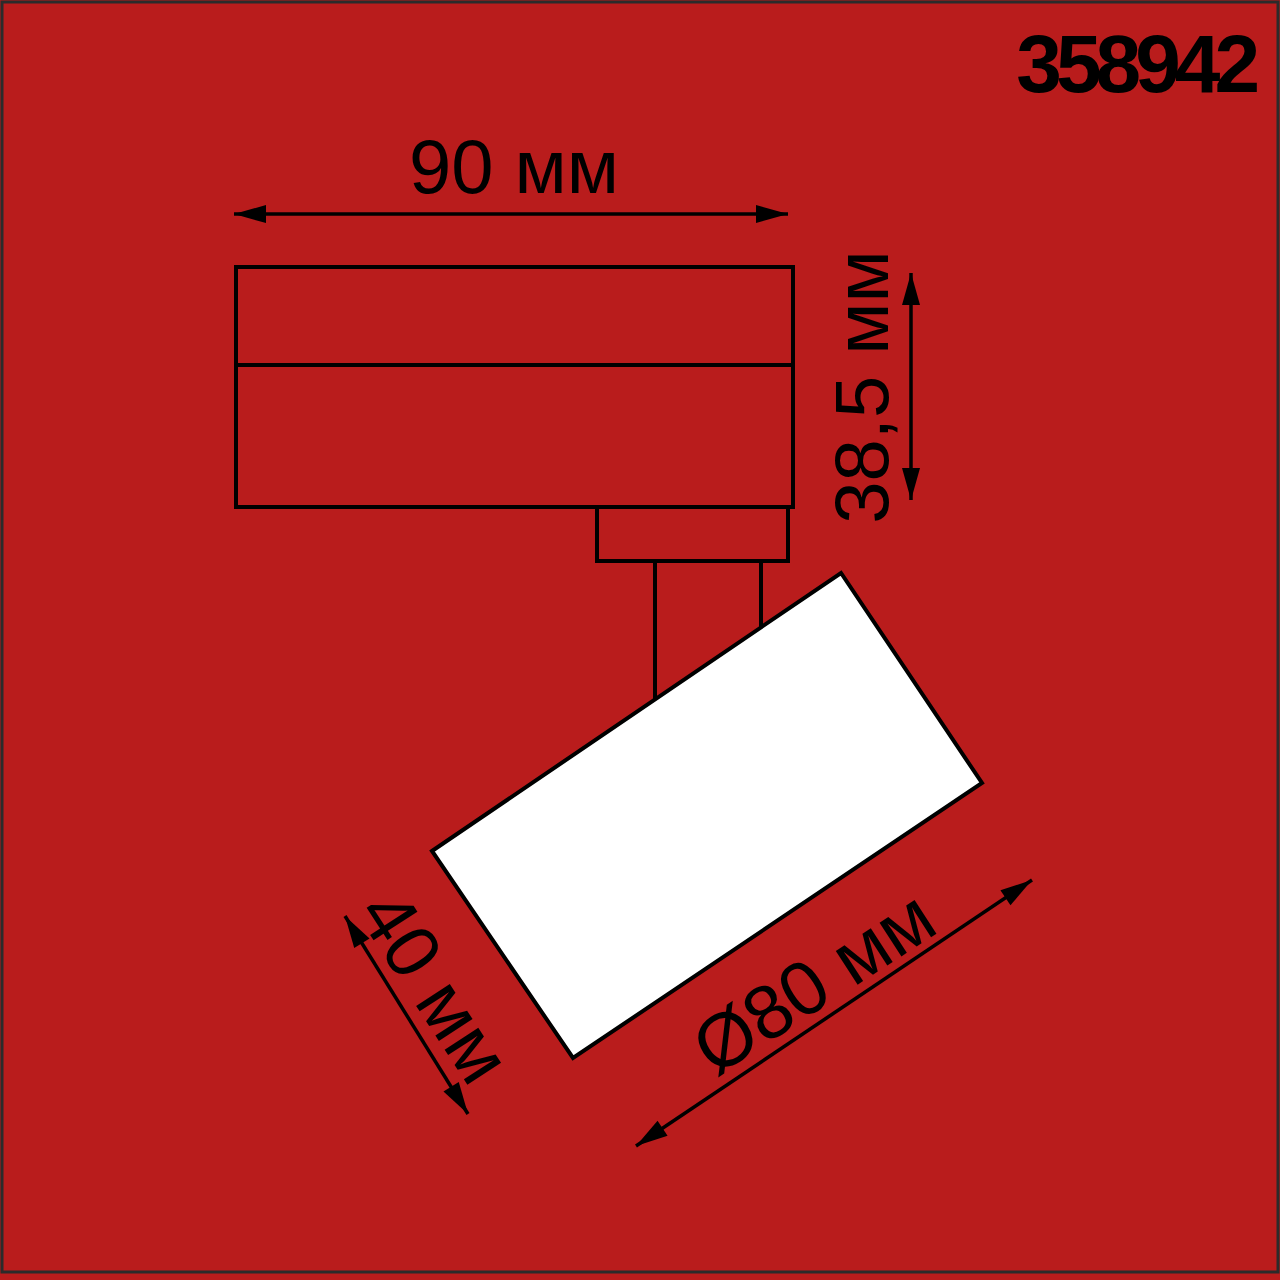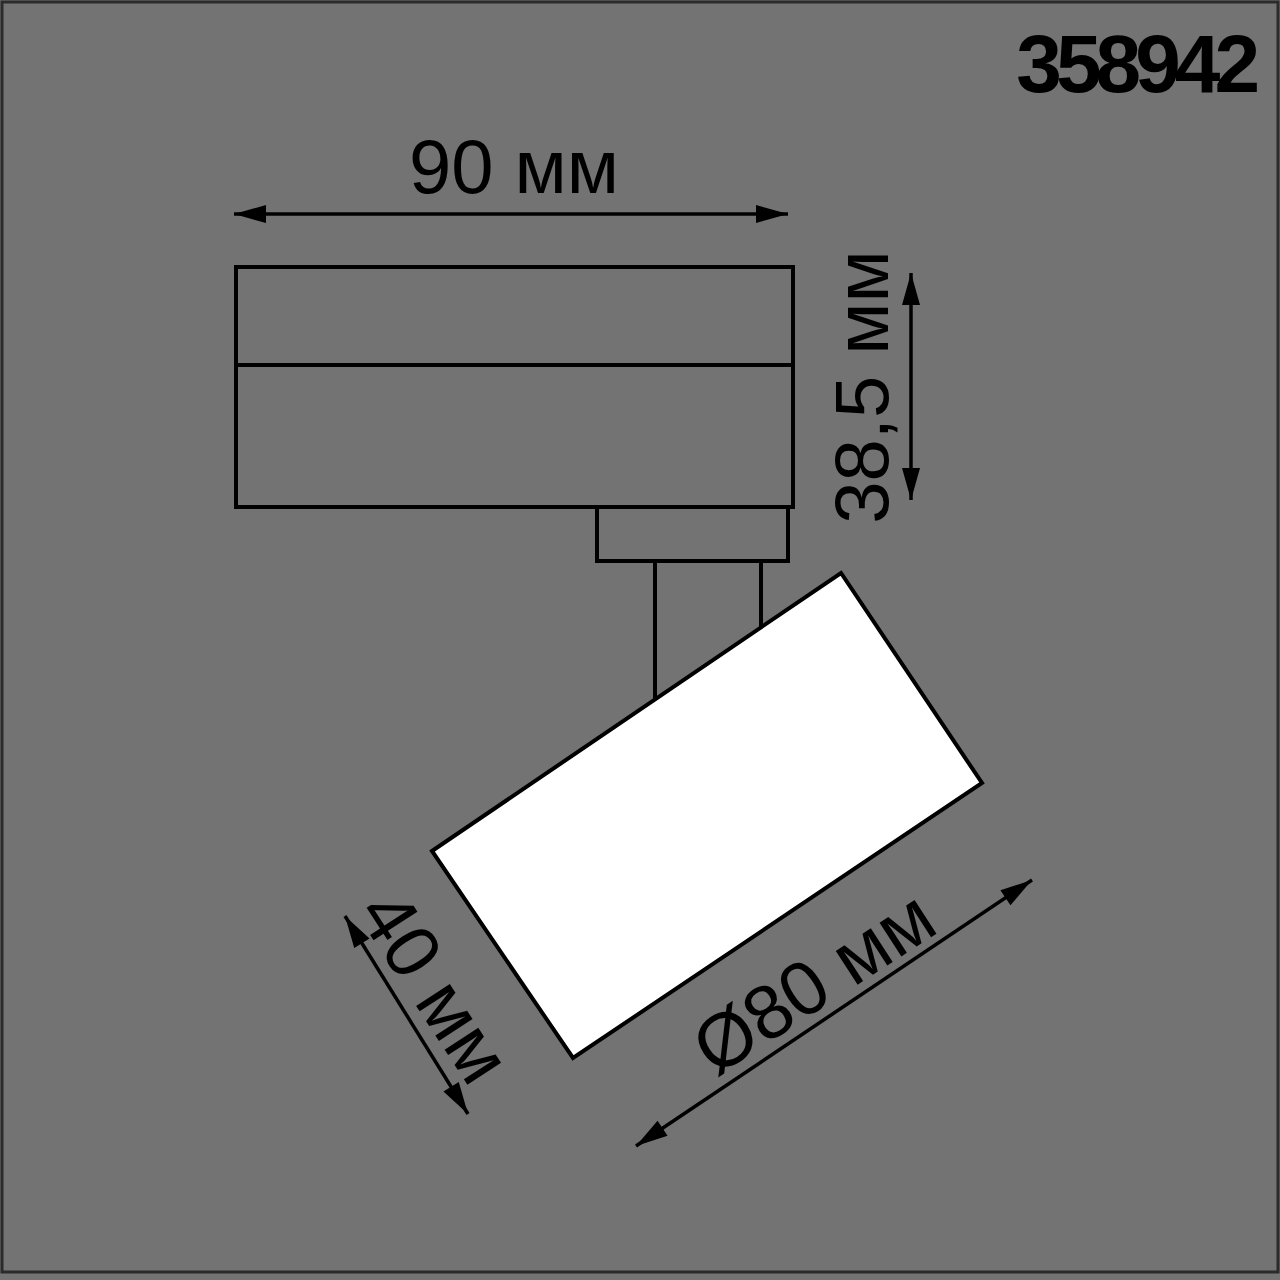--- a/index.html
+++ b/index.html
@@ -4,21 +4,21 @@
 <style>
   html, body {
     margin: 0;
     padding: 0;
     background: #ffffff;
   }
   .canvas {
     position: relative;
     width: 1280px;
     height: 1280px;
-    background: #737373;
+    background: #b91c1c;
     overflow: hidden;
   }
   svg.drawing {
     position: absolute;
     inset: 0;
     width: 1280px;
     height: 1280px;
     display: block;
   }
   text {

